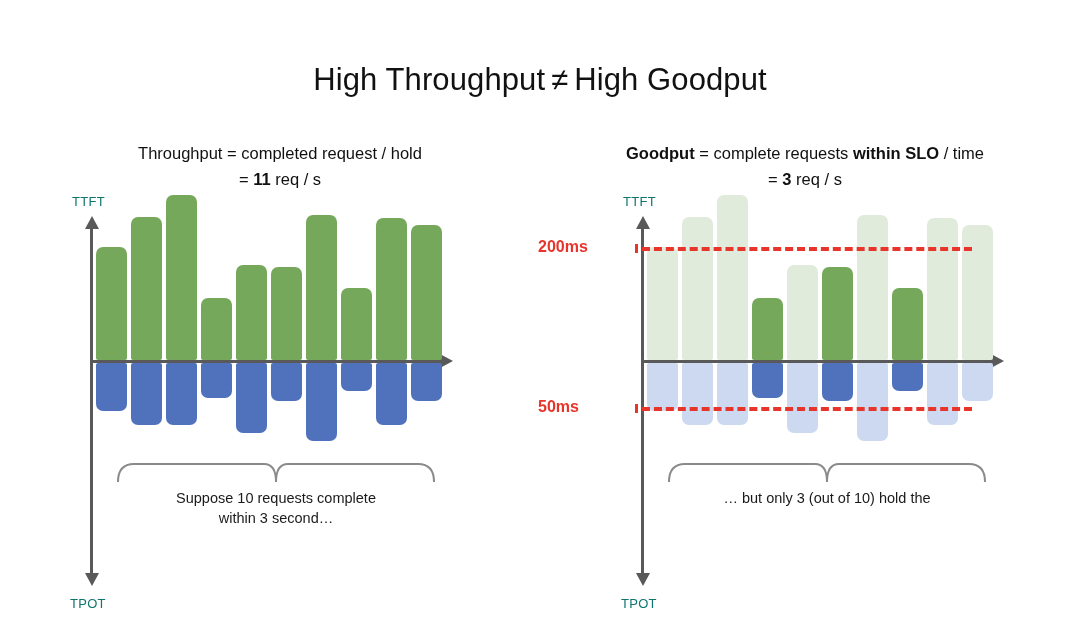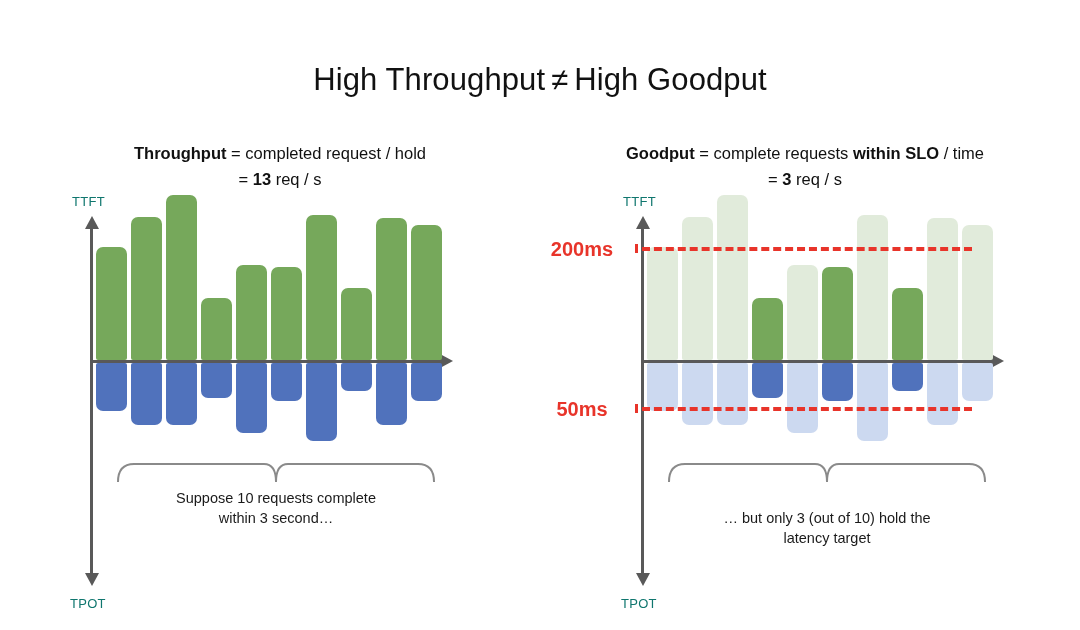--- a/index.html
+++ b/index.html
@@ -44,42 +44,42 @@
   .axis-label { position:absolute; font-size:13px; color:#0f766e; letter-spacing:.3px; }
 
   .bar { position:absolute; }
   .bar-up   { border-radius:7px 7px 2px 2px; }
   .bar-down { border-radius:2px 2px 7px 7px; }
 
   .slo-line {
     position:absolute; height:0; border-top:4px dashed #e8342a;
   }
   .slo-label {
-    position:absolute; font-size:20px; font-weight:600; color:#e8342a; text-align:center;
+    position:absolute; font-size:16px; font-weight:600; color:#e8342a; text-align:left;
   }
   .slo-tick { position:absolute; width:3px; background:#e8342a; }
 
   .brace { position:absolute; }
   .caption {
     position:absolute; text-align:center; font-size:14.5px; line-height:20px; color:#1a1a1a;
   }
 </style>
 </head>
 <body>
 
 <div id="page-title">
   <span>High Throughput</span><span class="neq">≠</span><span>High Goodput</span>
 </div>
 
 <div class="panel panel-left">
 
   <div class="formula">
-    <span style="font-weight:700">Throughput</span><span> = completed request / hold</span>
+    <span style="font-weight:400">Throughput</span><span> = completed request / hold</span>
     <span class="l2">
-      <span>= </span><span style="font-weight:700">13</span><span> req / s</span>
+      <span>= </span><span style="font-weight:700">11</span><span> req / s</span>
     </span>
   </div>
 
   <div class="chart" id="chart-left">
 
     <div class="axis-v" style="left:60px; top:22px; height:345px;"></div>
     <div class="arrow-up" style="left:55px; top:10px;"></div>
     <div class="arrow-down" style="left:55px; top:367px;"></div>
     <div class="axis-label" style="left:42px; top:-12px;">TTFT</div>
     <div class="axis-label" style="left:40px; top:390px;">TPOT</div>
@@ -168,18 +168,17 @@
     <div class="slo-label" style="left:-12px; top:32px; width:88px;">200ms</div>
 
     <div class="slo-tick" style="left:85px; top:198px; height:9px;"></div>
     <div class="slo-line" style="left:92px; top:201px; width:330px;"></div>
     <div class="slo-label" style="left:-12px; top:192px; width:88px;">50ms</div>
 
     <svg class="brace" style="left:117px; top:252px;" width="320" height="26" viewBox="0 0 320 26">
       <path d="M2,24 Q2,6 18,6 L148,6 Q160,6 160,24 Q160,6 172,6 L302,6 Q318,6 318,24" fill="none" stroke="#8a8a8a" stroke-width="2"></path>
     </svg>
 
-    <div class="caption" style="left:117px; top:282px; width:320px;margin-top:20px;">
+    <div class="caption" style="left:117px; top:282px; width:320px;">
       <div>… but only 3 (out of 10) hold the</div>
-      <div>latency target</div>
     </div>
   </div>
 </div>
 
 </body></html>

